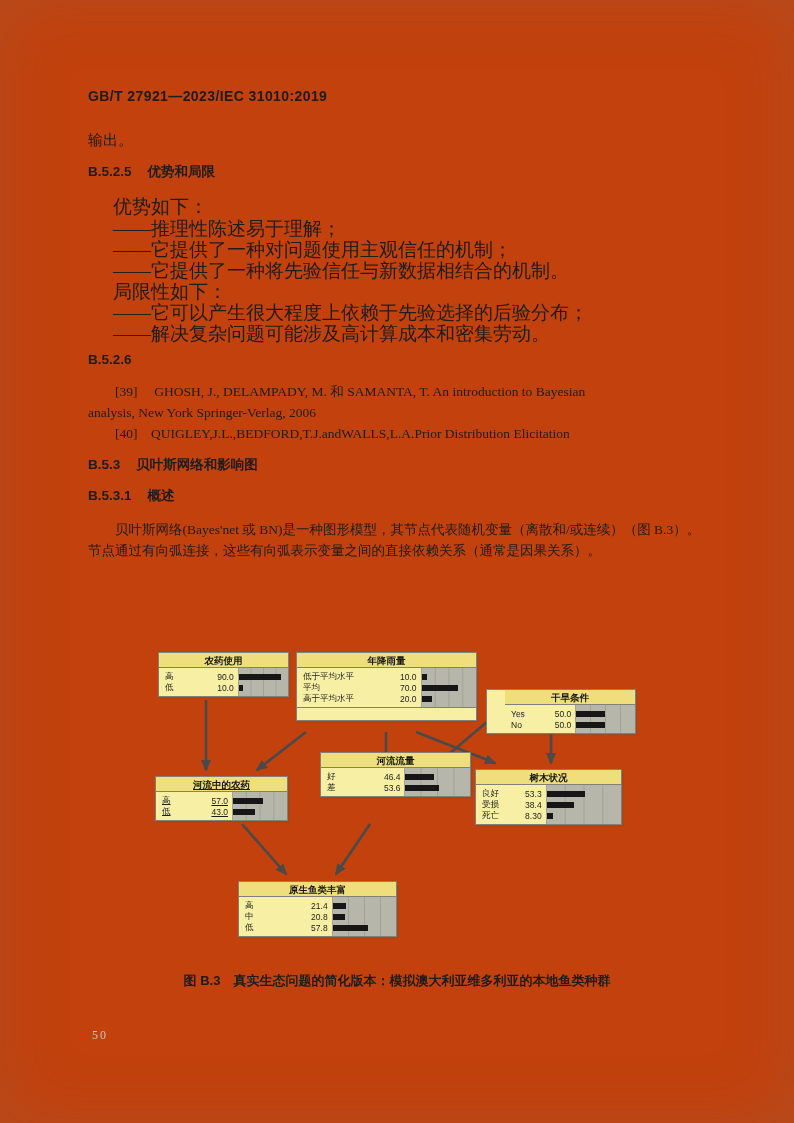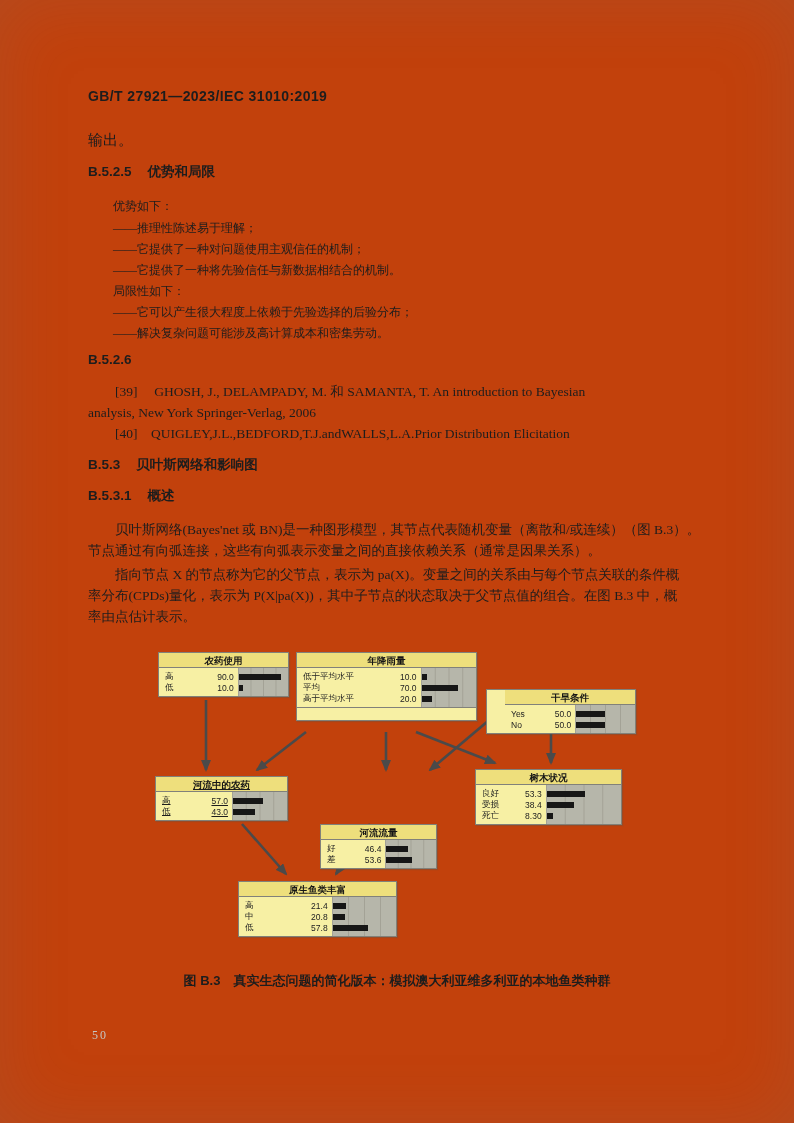--- a/index.html
+++ b/index.html
@@ -10,21 +10,21 @@
     font-family:"Liberation Serif","DejaVu Serif",serif;
     box-shadow: inset 0 0 70px rgba(120,120,120,0.18);
   }
   .abs { position:absolute; }
   .doc-number {
     left:88px; top:88px;
     font-family:"Liberation Sans","DejaVu Sans",sans-serif;
     font-weight:bold; font-size:14px; letter-spacing:0.4px;
   }
   .body-line { left:88px; font-size:15px; line-height:21px; }
-  .indent-line { left:113px; font-size:12px; line-height:21px; }
+  .indent-line { left:113px; font-size:19px; line-height:21px; }
   .heading {
     left:88px; font-family:"Liberation Sans","DejaVu Sans",sans-serif;
     font-weight:bold; font-size:13.5px;
   }
   .heading .sec-num { margin-right:16px; }
   .para {
     left:88px; width:620px; font-size:13.5px; line-height:21px;
     text-indent:2em; white-space:pre-line; text-align:justify;
   }
   .caption {
@@ -100,23 +100,20 @@
   <div class="abs heading" style="top:456px;">
     <span class="sec-num">B.5.3</span><span>贝叶斯网络和影响图</span>
   </div>
 
   <div class="abs heading" style="top:487px;">
     <span class="sec-num">B.5.3.1</span><span>概述</span>
   </div>
 
   <div class="abs para" style="top:519px;">贝叶斯网络(Bayes'net 或 BN)是一种图形模型，其节点代表随机变量（离散和/或连续）（图 B.3）。
 节点通过有向弧连接，这些有向弧表示变量之间的直接依赖关系（通常是因果关系）。</div>
-  <div class="abs para" style="top:564px;">指向节点 X 的节点称为它的父节点，表示为 pa(X)。变量之间的关系由与每个节点关联的条件概
-率分布(CPDs)量化，表示为 P(X|pa(X))，其中子节点的状态取决于父节点值的组合。在图 B.3 中，概
-率由点估计表示。</div>
 
   <div id="diagram">
     <svg id="arrow-layer" width="794" height="330" viewBox="0 640 794 330">
       <defs>
         <marker id="ah" markerUnits="userSpaceOnUse" markerWidth="12" markerHeight="10" refX="10" refY="5" orient="auto">
           <path id="ah-path" d="M0,0 L12,5 L0,10 Z" fill="#4a4a4a"></path>
         </marker>
       </defs>
       <g id="arrows-g">
           <line x1="206" y1="700" x2="206" y2="770" stroke="#4a4a4a" stroke-width="2.6" marker-end="url(#ah)"></line>
@@ -223,21 +220,21 @@
             <div class="bn-panel" style="flex: 0 0 42%;">
               <div class="bn-barrow">
                 <div class="bn-bar" style="width: 57%;"></div>
               </div>
               <div class="bn-barrow">
                 <div class="bn-bar" style="width: 43%;"></div>
               </div>
             </div>
           </div>
         </div>
-        <div class="bn-node" style="left: 320px; top: 824px; width: 117px;">
+        <div class="bn-node" style="left: 320px; top: 752px; width: 151px;">
           <div class="bn-title">河流流量</div>
           <div class="bn-body">
             <div class="bn-left">
               <div class="bn-row">
                 <span class="bn-lbl">好</span>
                 <span class="bn-val">46.4</span>
               </div>
               <div class="bn-row">
                 <span class="bn-lbl">差</span>
                 <span class="bn-val">53.6</span>

